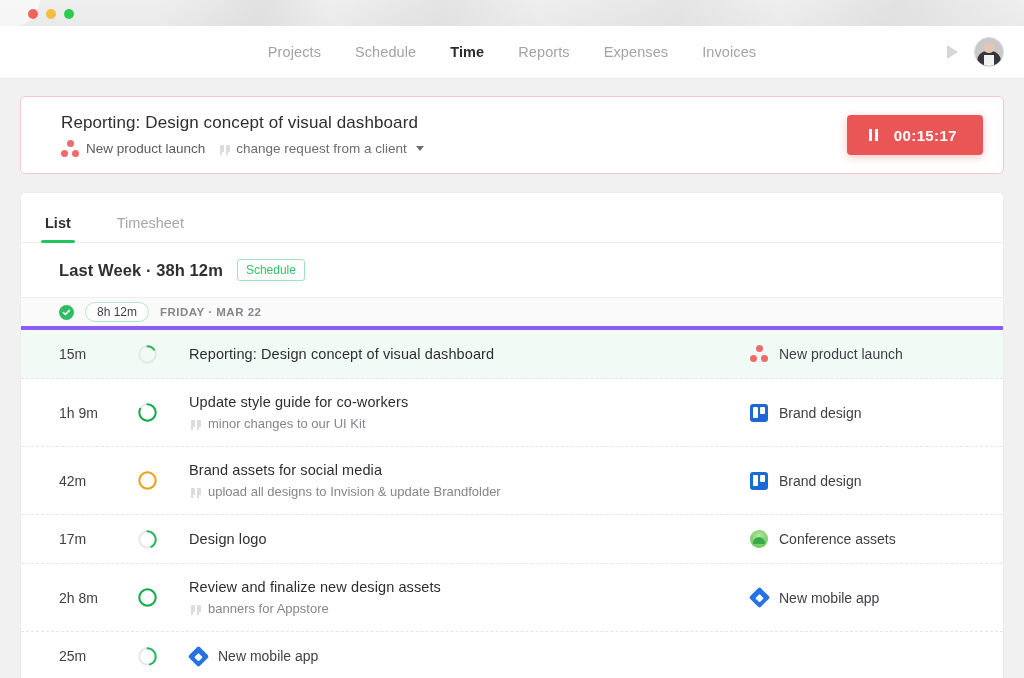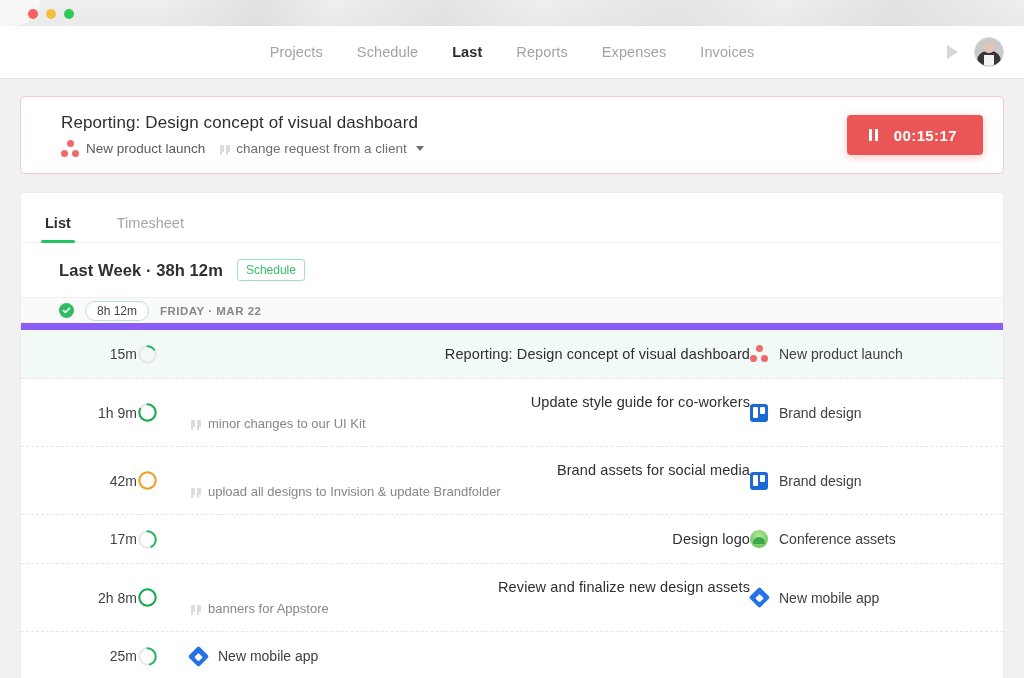--- a/index.html
+++ b/index.html
@@ -286,21 +286,21 @@
     border: 1px solid #9fe3ba;
     border-radius: 3px;
     padding: 3px 8px;
     background: #ffffff;
   }
 
   .day-head {
     height: 33px;
     background: #fafafa;
     border-top: 1px solid #efefef;
-    border-bottom: 7px solid #8b5cf6;
+    border-bottom: 4px solid #8b5cf6;
     display: flex;
     align-items: center;
     padding: 0 38px;
     gap: 11px;
   }
   .check-circle {
     width: 15px; height: 15px;
     border-radius: 50%;
     background: #2ebd62;
     display: flex;
@@ -324,21 +324,20 @@
   }
 
   
   .row {
     display: flex;
     align-items: center;
     padding: 0 38px 0 38px;
     border-bottom: 1px dashed #e6e6e6;
     min-height: 49px;
     position: relative;
-    text-align: right;
   }
   .row.tall { min-height: 68px; }
   .row.active { background: #f2faf5; }
 
   .row-dur {
     width: 78px;
     flex: none;
     font-size: 14px;
     color: #3f3f45;
   }
@@ -442,21 +441,21 @@
       <span class="light red"></span>
       <span class="light yellow"></span>
       <span class="light green"></span>
     </div>
   </div>
 
   <div class="topnav">
     <div class="nav-items" id="nav-items">
         <div class="nav-item">Projects</div>
         <div class="nav-item">Schedule</div>
-        <div class="nav-item active">Last</div>
+        <div class="nav-item active">Time</div>
         <div class="nav-item">Reports</div>
         <div class="nav-item">Expenses</div>
         <div class="nav-item">Invoices</div>
       </div>
     <div class="nav-right">
       <div class="play-icon"></div>
       <div class="avatar">
         <span class="body"></span>
         <span class="shirt"></span>
         <span class="head"></span>

